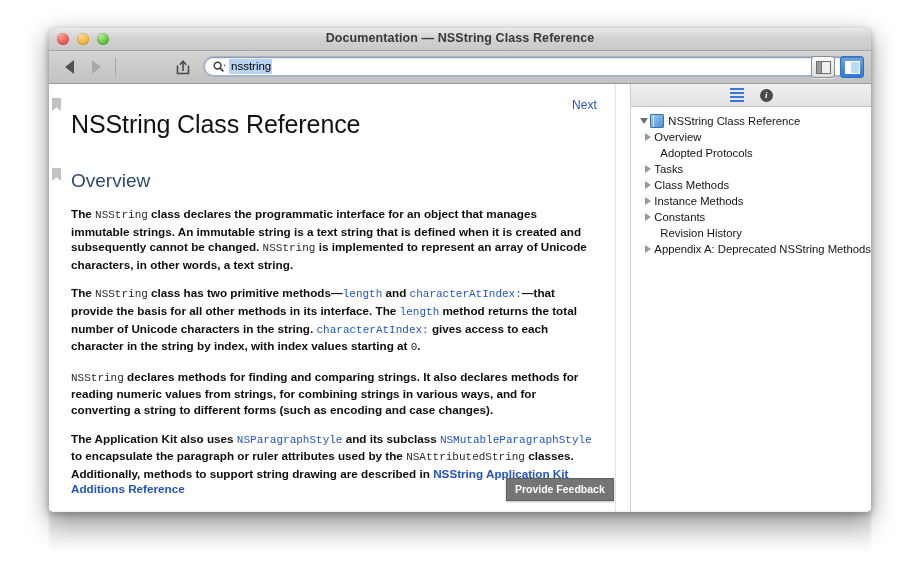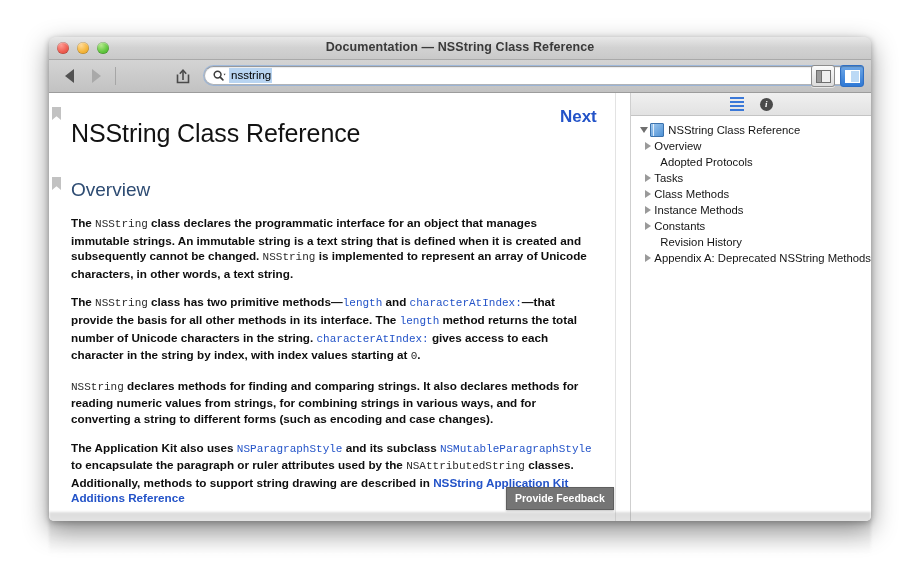--- a/index.html
+++ b/index.html
@@ -17,21 +17,20 @@
 
   
   .window {
     position: absolute;
     left: 49px; top: 28px;
     width: 822px; height: 484px;
     border-radius: 6px 6px 5px 5px;
     box-shadow: 0 9px 26px rgba(0,0,0,0.42), 0 2px 6px rgba(0,0,0,0.30);
     background: #d8d8d8;
     overflow: hidden;
-    margin-top: 9px;
   }
 
   
   .titlebar {
     position: relative;
     height: 22px;
     background: linear-gradient(to bottom, #e8e8e8 0%, #d2d2d2 48%, #c9c9c9 100%);
     border-bottom: 1px solid #a9a9a9;
   }
   .traffic {
@@ -144,22 +143,22 @@
   }
 
   
   .doc {
     position: relative;
     padding: 14px 18px 0 22px;
   }
   .next-link {
     position: absolute;
     right: 18px; top: 14px;
-    font-size: 17px;
-    font-weight: bold;
+    font-size: 12px;
+    font-weight: normal;
     color: #2353c8;
   }
   .ribbon {
     position: absolute;
     left: 3px;
     width: 9px; height: 13px;
     background: #c2c2c2;
     clip-path: polygon(0 0, 100% 0, 100% 100%, 50% 72%, 0 100%);
   }
   h1.doc-title {

